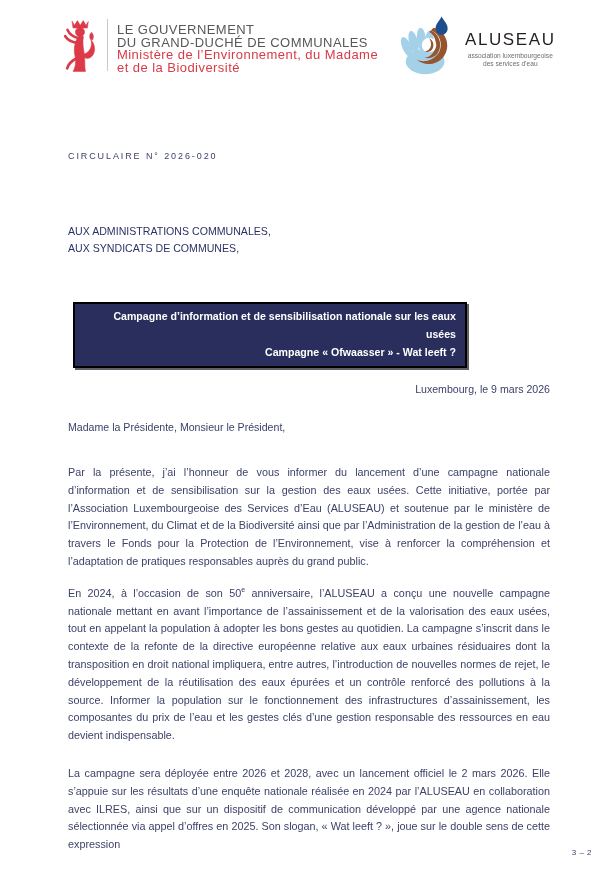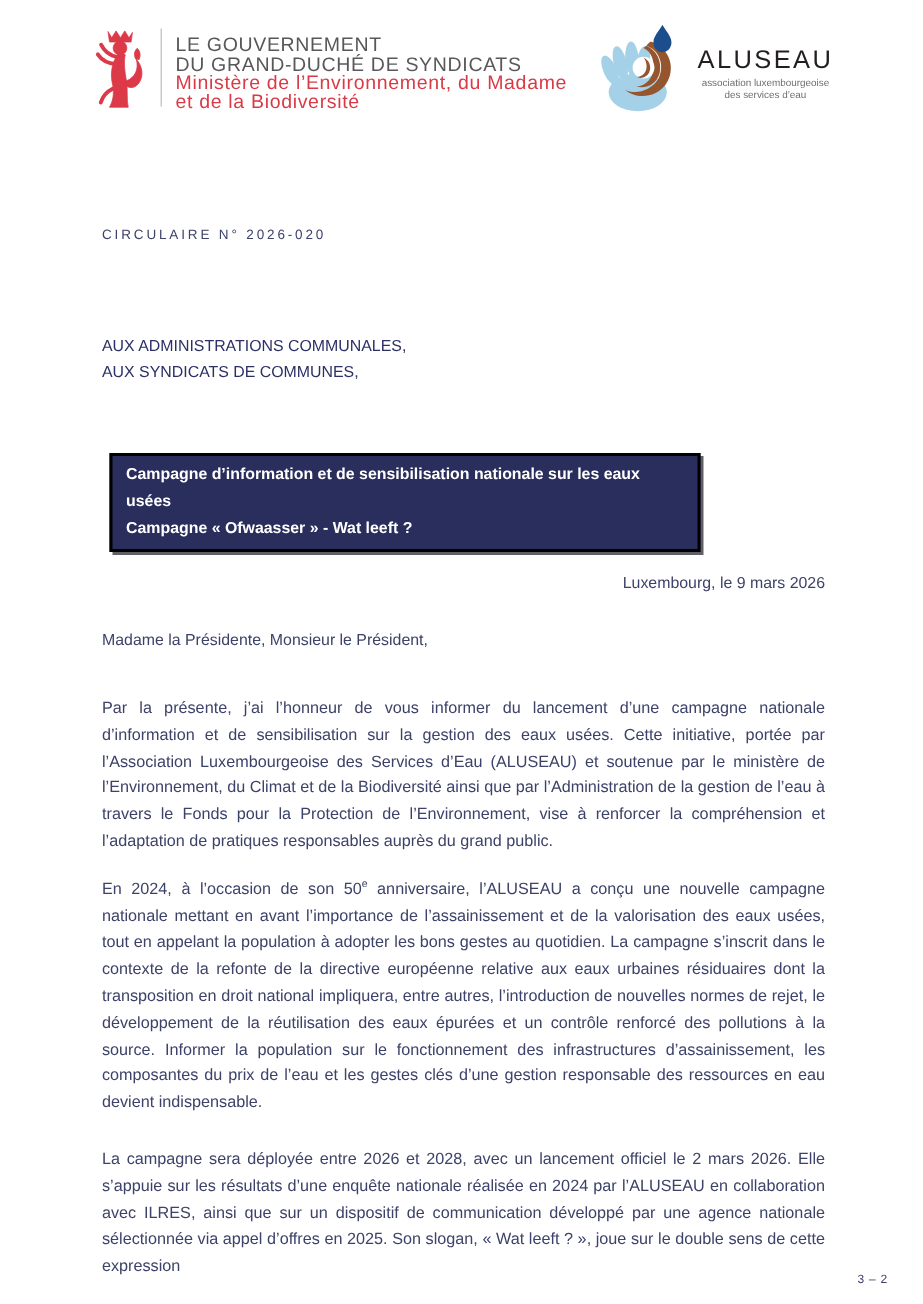--- a/index.html
+++ b/index.html
@@ -26,20 +26,21 @@
   .ref { position:absolute; left:68px; top:151px; font-size:9px; letter-spacing:1.9px; color:#3d4269; }
   .title { position:absolute; left:66px; top:188px; font-size:22.5px; font-weight:bold; color:#2c3165; letter-spacing:0.4px; }
   .addr { position:absolute; left:68px; top:223px; font-size:10.6px; line-height:17px; color:#2c3165; }
 
   .subject-box {
     position:absolute; left:73px; top:302px; width:372px;
     background:#2a2e5c; border:2px solid #000;
     box-shadow:2px 2px 0 rgba(10,10,20,0.65);
     color:#ffffff; font-weight:bold; font-size:10.6px; line-height:18px;
     padding:3px 9px 5px 9px;
+    text-align:right;
   }
 
   .dateline { position:absolute; right:65px; top:383px; font-size:10.6px; color:#3d4269; }
   .salutation { position:absolute; left:68px; top:419px; font-size:10.6px; line-height:17.5px; color:#3d4269; }
 
   .body-text { position:absolute; left:68px; top:464px; width:482px; font-size:10.8px; line-height:17.8px; text-align:justify; color:#3d4269; }
   .body-text p { margin:0 0 14px 0; }
   .body-text p.spaced { margin-top:20px; }
   .body-text sup { font-size:7px; line-height:0; }
 
@@ -61,21 +62,21 @@
           <path d="M18 24.6 C12 24.6 8 22.4 5.2 18.2" fill="none" stroke-width="2.6" stroke-linecap="round"></path>
           <path d="M15.4 41 C11.4 43 8.4 46 7.2 50.4" fill="none" stroke-width="2.6" stroke-linecap="round"></path>
           <path d="M24 36 C30 34 32.8 28 30.8 21.4 C35 26 36.2 33 32.2 38 C29.4 41 26 41 24 39 Z" stroke-width="0.5"></path>
           <path d="M30.5 21.5 C29 18.5 29.5 16 31.5 14.2 C33.5 16 34 19 32.6 22" stroke-width="0.5"></path>
         </g>
       </svg>
     </div>
     <div class="gov-divider"></div>
     <div class="gov-text">
       <div>LE GOUVERNEMENT</div>
-      <div>DU GRAND-DUCHÉ DE SYNDICATS</div>
+      <div>DU GRAND-DUCHÉ DE COMMUNALES</div>
       <div class="ministry">Ministère de l’Environnement, du Madame</div>
       <div class="ministry">et de la Biodiversité</div>
     </div>
   </div>
 
   <div class="aluseau-logo">
     <div class="aluseau-mark">
       <svg viewBox="0 0 64 66" width="62" height="66">
         <g>
           <ellipse cx="27" cy="48" rx="20" ry="13" fill="#a5d1e8"></ellipse>

